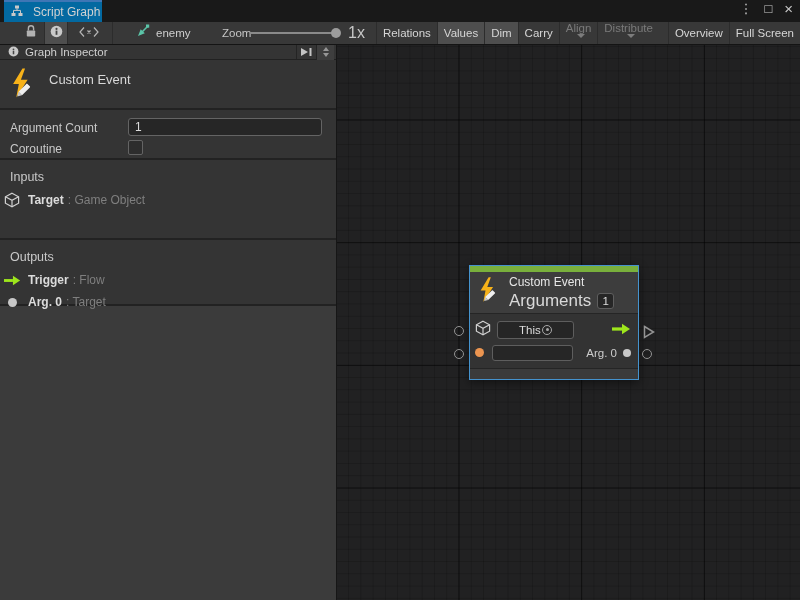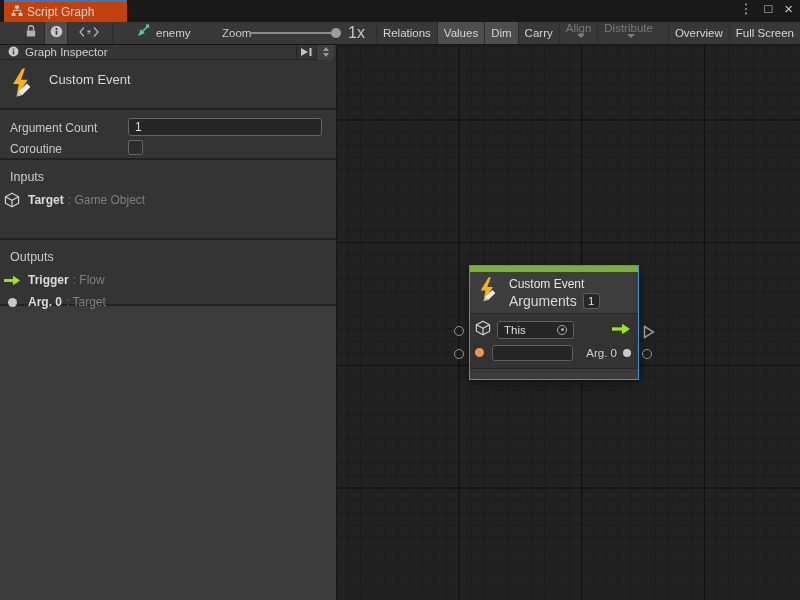--- a/index.html
+++ b/index.html
@@ -2,22 +2,22 @@
 <html><head>
 <meta charset="utf-8">
 <style>
   * { margin:0; padding:0; box-sizing:border-box; }
   html,body { width:800px; height:600px; overflow:hidden; background:#191919;
               font-family:"Liberation Sans", sans-serif; }
   .stage { position:absolute; left:0; top:0; width:800px; height:600px; }
 
   
   .titlebar { position:absolute; left:0; top:0; width:800px; height:22px; background:#191919; }
-  .tab { position:absolute; left:4px; top:0; width:123px; height:22px; background:#c2410c;
-         border-top:2px solid #3E76B5; display:flex; align-items:center; gap:4px; padding-left:7px; }
+  .tab { position:absolute; left:4px; top:0; width:98px; height:22px; background:#0369a1;
+         border-top:2px solid #3E76B5; display:flex; align-items:center; gap:10px; padding-left:7px; }
   .tab-label { font-size:12px; color:#d2d2d2; white-space:nowrap; }
   .win-controls { position:absolute; right:7px; top:0; height:18px; display:flex; gap:12px;
                   align-items:center; color:#c9c9c9; }
   .win-controls span { font-size:13px; line-height:18px; cursor:default; }
 
   
   .toolbar { position:absolute; left:0; top:22px; width:800px; height:23px; background:#383838;
              border-bottom:1px solid #141414; }
   .tb-icon-btn { position:absolute; top:0; height:22px; display:flex; align-items:center; justify-content:center; }
   .btn-lock { left:18px; width:26px; }
@@ -85,28 +85,28 @@
     background-position: 121.5px 0, 0 74.5px, 11.1px 0, 0 0.9px; }
 
   
   .node { position:absolute; left:469px; top:265px; width:170px; height:115px; background:#333333;
           border:1.5px solid #4593CE; box-shadow:0 3px 9px rgba(0,0,0,0.45); }
   .node-colorbar { height:6px; background:#79B03C; }
   .node-header { height:42px; background:#3d3d3d; border-bottom:1px solid #252525; display:flex;
                  align-items:center; gap:8px; padding:0 8px; }
   .node-title { font-size:12px; color:#e6e6e6; line-height:14px; }
   .args-row { display:flex; align-items:center; gap:6px; margin-top:2px; }
-  .args-label { font-size:14px; color:#d9d9d9;text-align:center; }
+  .args-label { font-size:17px; color:#d9d9d9;text-align:center; }
   .arg-count-box { min-width:17px; height:16px; background:#262626; border:1px solid #5e5e5e;
                    border-radius:3px; color:#dcdcdc; font-size:11.5px; display:flex; align-items:center;
                    justify-content:center; padding:0 3px; }
   .node-body { height:52px; padding-top:4px; }
   .node-row { display:flex; align-items:center; height:23px; padding:0 7px 0 5px; }
   .this-select { width:77px; height:18px; background:#262626; border:1px solid #5e5e5e; border-radius:3px;
-                 display:flex; align-items:center; padding:0 6px; margin-left:6px; }
+                 display:flex; align-items:center; padding:0 21px; margin-left:6px; }
   .this-text { flex:1; font-size:11.5px; color:#dcdcdc; }
   .picker { width:10px; height:10px; border:1px solid #a8a8a8; border-radius:50%; position:relative; }
   .picker::after { content:""; position:absolute; left:50%; top:50%; width:3px; height:3px;
                    margin:-1.5px 0 0 -1.5px; background:#a8a8a8; border-radius:50%; }
   .arg-input { width:81px; height:16px; background:#262626; border:1px solid #5e5e5e; border-radius:3px;
                margin-left:8px; color:#dcdcdc; font-size:11.5px; padding-left:4px; line-height:14px; }
   .arg0-label { font-size:11.5px; color:#cccccc; margin-right:6px; }
   .spacer { flex:1; }
   .node-footer { position:absolute; left:0; right:0; bottom:0; height:11px; background:#3b3b3b;
                  border-top:1px solid #252525; }

